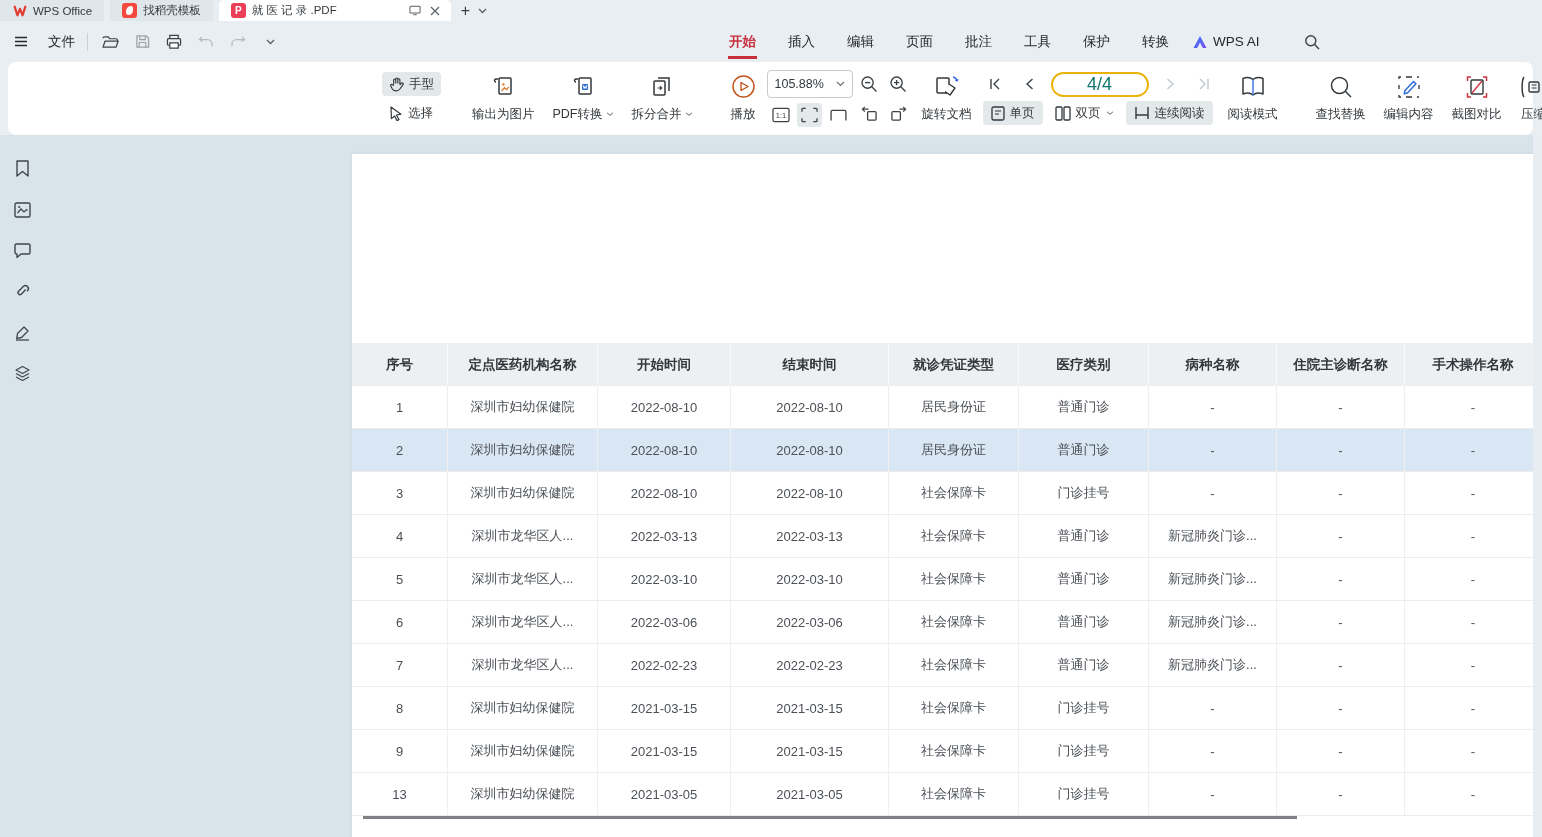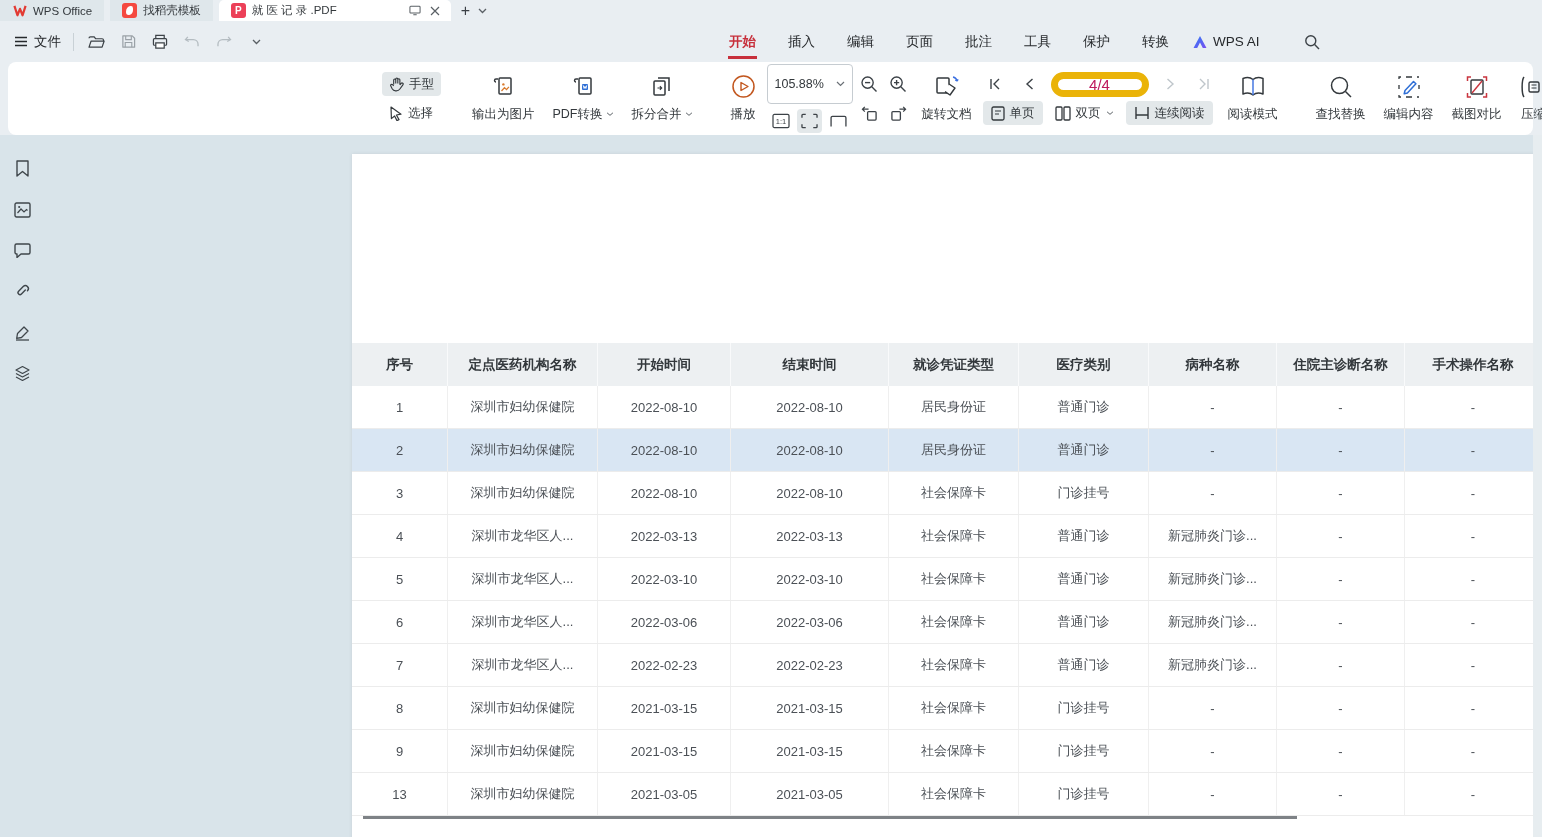--- a/index.html
+++ b/index.html
@@ -21,21 +21,21 @@
   .pdf-logo { background:#ec4058; color:#fff; font-size:10px; font-weight:bold; }
   .docer-logo { background:#f5493f; position:relative; }
   .docer-logo::after { content:""; position:absolute; left:4px; top:3px; width:7px; height:9px; background:#fff; border-radius:70% 30% 60% 40%; }
   .tab-ctl { display:flex; align-items:center; gap:4px; margin-left:auto; color:#5a6065; }
   .tab-btn { width:16px; height:16px; display:flex; align-items:center; justify-content:center; border-radius:3px; }
   .newtab { display:flex; align-items:center; gap:8px; padding:0 10px; color:#3b4045; }
   .newtab .plus { font-size:16px; line-height:1; }
 
   
   .menubar { height:41px; display:flex; align-items:center; background:#e9eef2; position:relative; padding-left:14px; }
-  .file-btn { display:flex; align-items:center; gap:6px; font-size:13.5px; color:#26292c; }
+  .file-btn { display:flex; align-items:center; gap:20px; font-size:13.5px; color:#26292c; }
   .mb-sep { width:1px; height:18px; background:#c9d1d6; margin:0 12px; }
   .qbar { display:flex; align-items:center; gap:12px; color:#3c4247; }
   .qbtn { width:20px; height:20px; display:flex; align-items:center; justify-content:center; }
   .qbtn.disabled { color:#b4bcc1; }
   .menu-items { position:absolute; left:728px; top:0; bottom:0; display:flex; align-items:center; gap:30px; font-size:13.5px; color:#26292c; }
   .menu-item { position:relative; height:100%; display:flex; align-items:center; padding:0 1px; }
   .menu-item.active { color:#c7303c; font-weight:bold; }
   .menu-item.active::after { content:""; position:absolute; left:0; right:0; bottom:3px; height:3px; background:#c7303c; }
   .menu-ai { display:flex; align-items:center; gap:5px; }
   .menu-search { margin-left:14px; color:#3c4247; }
@@ -45,26 +45,26 @@
     position:absolute; left:8px; top:62px; right:9px; height:73px;
     background:#fff; border-radius:8px; display:flex; align-items:stretch;
     padding:0 10px 0 372px; font-size:12.5px; color:#33383c;
   }
   .vsep { width:1px; background:#e5e8ea; margin:9px 10px; }
   .col2 { display:flex; flex-direction:column; justify-content:center; gap:5px; padding:0 2px; }
   .srow { height:24px; display:flex; align-items:center; gap:5px; padding:0 7px; border-radius:4px; white-space:nowrap; }
   .srow.active { background:#e3e8ea; }
   .bigbtn { display:flex; flex-direction:column; align-items:center; justify-content:center; gap:7px; padding:0 9px; white-space:nowrap; border-radius:4px; }
   .bigbtn .lbl { display:flex; align-items:center; gap:3px; }
-  .combo { width:86px; height:40px; border:1px solid #c6ccd1; border-radius:4px; display:flex; align-items:center; justify-content:space-between; padding:0 7px; background:#fff; }
+  .combo { width:86px; height:28px; border:1px solid #c6ccd1; border-radius:4px; display:flex; align-items:center; justify-content:space-between; padding:0 7px; background:#fff; }
   .iconrow { display:flex; align-items:center; gap:4px; }
   .ibtn { width:25px; height:24px; display:flex; align-items:center; justify-content:center; border-radius:4px; color:#3c4247; }
   .ibtn.active { background:#e3e8ea; }
   .pgnav { display:flex; align-items:center; gap:9px; height:24px; }
-  .pgbox { width:98px; height:25px; border:7px solid #eab308; border-radius:13px; display:flex; align-items:center; justify-content:center; font-size:15px; color:#be185d; background:#fff; }
+  .pgbox { width:98px; height:25px; border:2px solid #eab308; border-radius:13px; display:flex; align-items:center; justify-content:center; font-size:18px; color:#0f766e; background:#fff; }
   .nav-dis { color:#bfc6cb; }
 
   
   .doc { position:absolute; left:0; top:135px; right:0; bottom:0; background:#d9e4ea; overflow:hidden; }
   .side-tools { position:absolute; left:0; top:0; width:44px; bottom:0; display:flex; flex-direction:column; align-items:center; padding-top:25px; gap:24px; color:#3f464b; }
   .side-btn { width:17px; height:17px; display:flex; align-items:center; justify-content:center; }
   .page { position:absolute; left:352px; top:19px; width:1190px; height:760px; background:#fff; box-shadow:0 0 4px rgba(0,0,0,.08); }
   .vscroll { position:absolute; right:0; top:0; width:9px; bottom:0; background:#e7edf0; }
 
   

